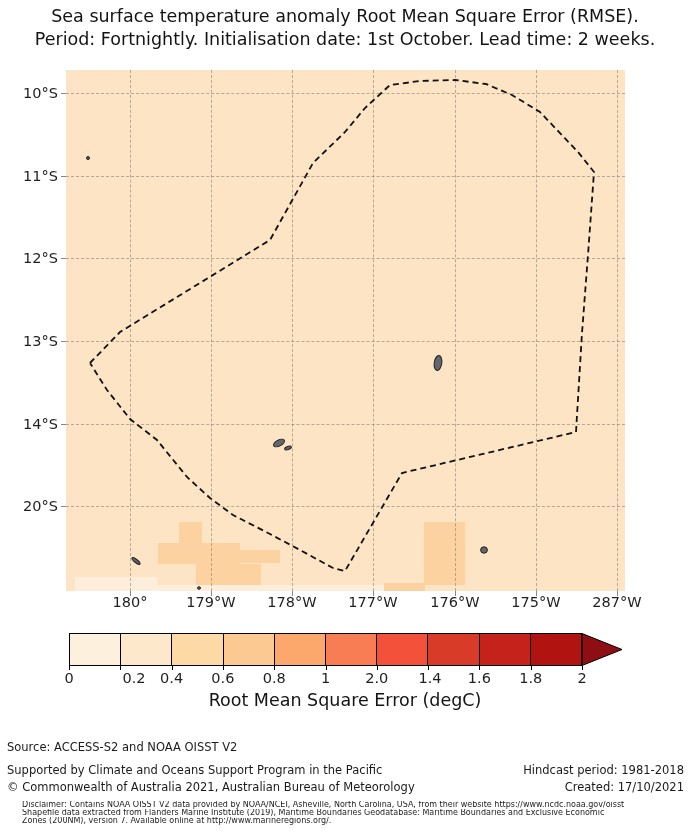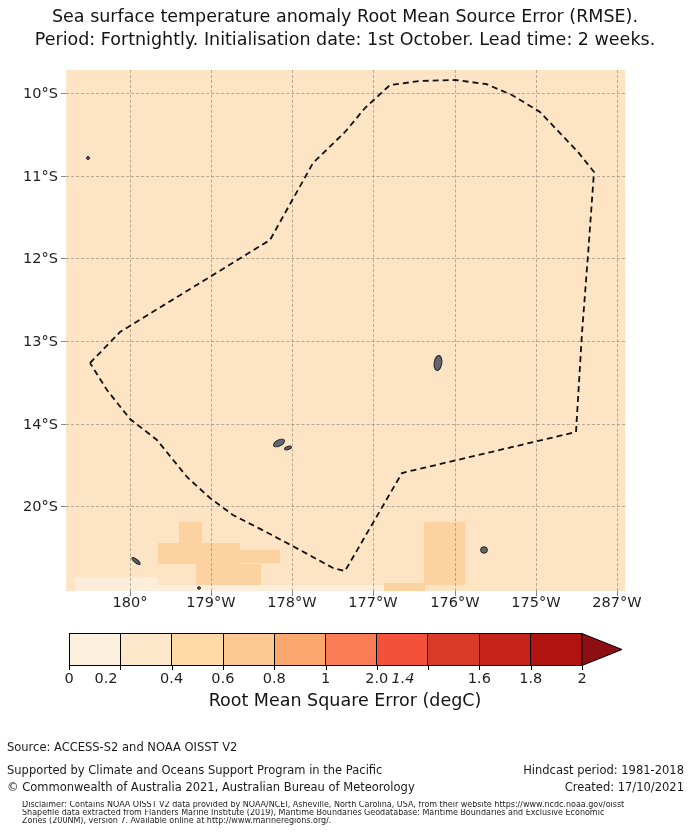--- a/index.html
+++ b/index.html
@@ -39,21 +39,21 @@
   #created{right:6px;top:780px;}
   .disc{position:absolute;left:7px;width:681px;font-size:8px;line-height:8.4px;
         color:#222;white-space:nowrap;overflow:hidden;margin-left:15px;}
   #disc1{top:801px;}
   #disc2{top:809px;}
   #disc3{top:817px;}
 </style>
 </head>
 <body>
 
-<div id="title1" class="title-line">Sea surface temperature anomaly Root Mean Source Error (RMSE).</div>
+<div id="title1" class="title-line">Sea surface temperature anomaly Root Mean Square Error (RMSE).</div>
 <div id="title2" class="title-line">Period: Fortnightly. Initialisation date: 1st October. Lead time: 2 weeks.</div>
 
 <div id="map-stage">
   <div id="map-bg" style="background: rgb(252, 228, 196);"></div>
 
 <div class="rmse-cell" style="left: 179px; top: 522px; width: 23px; height: 21px; background: rgb(251, 210, 160);"></div>
     <div class="rmse-cell" style="left: 158px; top: 543px; width: 82px; height: 21px; background: rgb(251, 210, 160);"></div>
     <div class="rmse-cell" style="left: 196px; top: 564px; width: 65px; height: 21px; background: rgb(251, 210, 160);"></div>
     <div class="rmse-cell" style="left: 240px; top: 550px; width: 40px; height: 13px; background: rgb(251, 210, 160);"></div>
     <div class="rmse-cell" style="left: 424px; top: 522px; width: 41px; height: 63px; background: rgb(251, 210, 160);"></div>
@@ -136,31 +136,31 @@
 <div id="cop" class="foot">© Commonwealth of Australia 2021, Australian Bureau of Meteorology</div>
 <div id="hind" class="foot">Hindcast period: 1981-2018</div>
 <div id="created" class="foot">Created: 17/10/2021</div>
 <div id="disc1" class="disc">Disclaimer: Contains NOAA OISST V2 data provided by NOAA/NCEI, Asheville, North Carolina, USA, from their website https://www.ncdc.noaa.gov/oisst</div>
 <div id="disc2" class="disc">Shapefile data extracted from Flanders Marine Institute (2019), Maritime Boundaries Geodatabase: Maritime Boundaries and Exclusive Economic</div>
 <div id="disc3" class="disc">Zones (200NM), version 7. Available online at http://www.marineregions.org/.</div>
 
 <div class="cb-tickline" style="left: 69px;"></div>
 <div class="cb-ticklab" style="left: 69px;">0</div>
 <div class="cb-tickline" style="left: 120.3px;"></div>
-<div class="cb-ticklab" style="left: 106px;">0.2</div>
+<div class="cb-ticklab" style="left: 134px;">0.2</div>
 <div class="cb-tickline" style="left: 171.6px;"></div>
 <div class="cb-ticklab" style="left: 171.6px;">0.4</div>
 <div class="cb-tickline" style="left: 222.9px;"></div>
 <div class="cb-ticklab" style="left: 222.9px;">0.6</div>
 <div class="cb-tickline" style="left: 274.2px;"></div>
 <div class="cb-ticklab" style="left: 274.2px;">0.8</div>
 <div class="cb-tickline" style="left: 325.5px;"></div>
 <div class="cb-ticklab" style="left: 325.5px;">1</div>
 <div class="cb-tickline" style="left: 376.8px;"></div>
 <div class="cb-ticklab" style="left: 376.8px;">2.0</div>
 <div class="cb-tickline" style="left: 428.1px;"></div>
-<div class="cb-ticklab" style="left: 403px; font-style: italic;">1.4</div>
+<div class="cb-ticklab" style="left: 430px;">1.4</div>
 <div class="cb-tickline" style="left: 479.4px;"></div>
 <div class="cb-ticklab" style="left: 479.4px;">1.6</div>
 <div class="cb-tickline" style="left: 530.7px;"></div>
 <div class="cb-ticklab" style="left: 530.7px;">1.8</div>
 <div class="cb-tickline" style="left: 582px;"></div>
 <div class="cb-ticklab" style="left: 582px;">2</div>
 
 </body></html>

